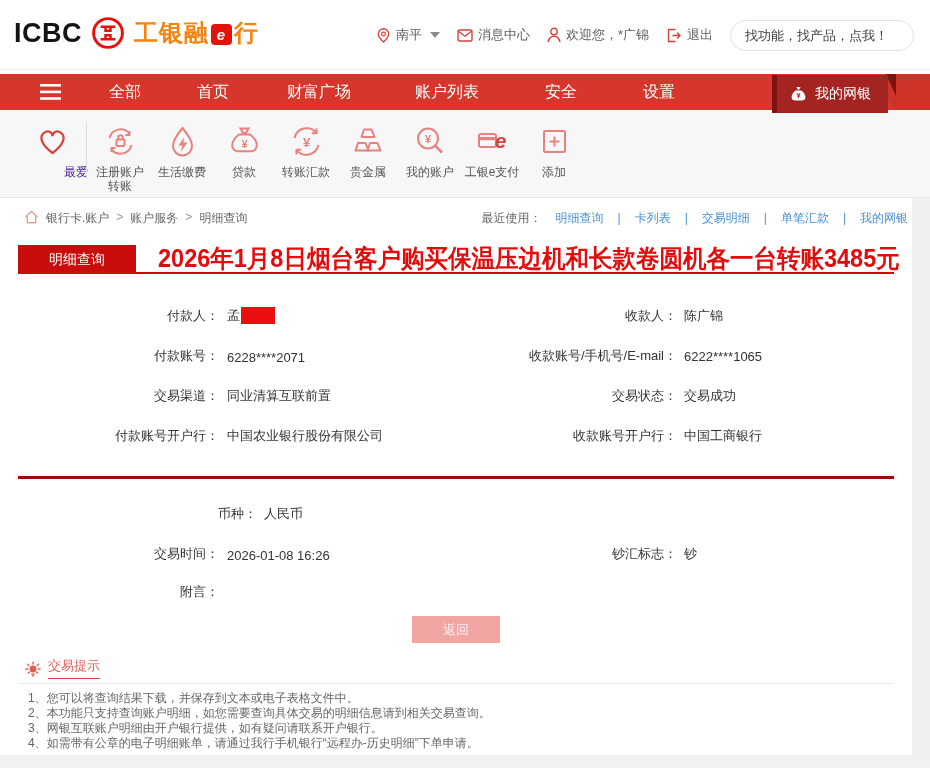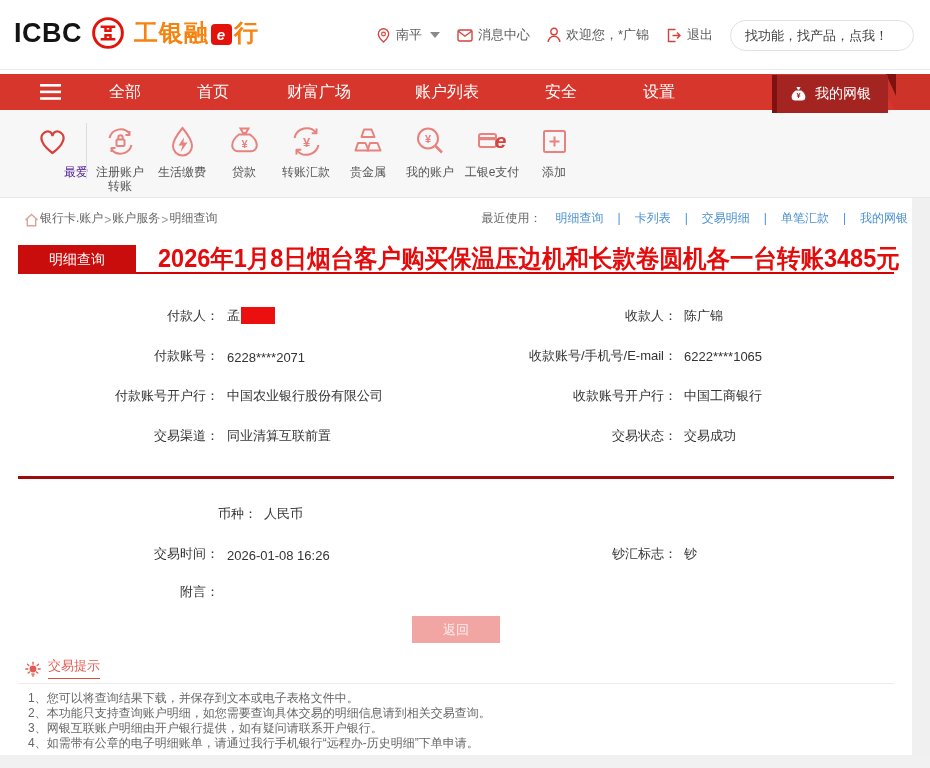--- a/index.html
+++ b/index.html
@@ -35,21 +35,21 @@
   .qitem { width:62px; display:flex; flex-direction:column; align-items:center; gap:5px; cursor:pointer; }
   .qitem.fav { width:56px; }
   .qicon { width:37px; height:37px; }
   .qlabel { font-size:12px; color:#555; line-height:14px; text-align:center; white-space:nowrap; }
   .qlabel.wrap { white-space:normal; width:50px; }
   .fav .qlabel { color:#4c1d95;margin-left:48px; }
   .qdiv { width:1px; height:56px; background:#dcdcdc; margin:0 2px 0 6px; }
 
   
   .crumb-row { position:absolute; left:0; top:198px; width:912px; height:40px; background:#fff; display:flex; align-items:center; justify-content:space-between; padding:0 4px 0 24px; font-size:12px; color:#666; }
-  .crumb { display:flex; align-items:flex-end; gap:1px; }
+  .crumb { display:flex; align-items:flex-start; gap:7px; }
   .crumb .sep { color:#999; }
   .recent { display:flex; align-items:center; gap:14px; }
   .recent a { color:#4a90d2; text-decoration:none; cursor:pointer; }
   .recent .bar { color:#4a90d2; }
 
   
   .content { position:absolute; left:0; top:238px; width:912px; height:517px; background:#fff; padding:6px 18px 0 18px; }
   .title-row { position:relative; height:30px; border-bottom:2px solid #d50000; }
   .tab { position:absolute; left:0; top:1px; width:118px; height:29px; background:#c90d0d; color:#fff; font-size:14px; display:flex; align-items:center; justify-content:center; }
   .banner { position:absolute; left:140px; top:-2px; font-size:25px; font-weight:bold; color:#e30b0b; white-space:nowrap; transform:scaleX(.94); transform-origin:left center; }
@@ -282,36 +282,36 @@
           <span class="l-label">付款账号：</span>
           <span class="l-value">6228****2071</span>
         </div>
         <div class="half-r">
           <span class="r-label">收款账号/手机号/E-mail：</span>
           <span class="r-value">6222****1065</span>
         </div>
       </div>
       <div class="frow">
         <div class="half-l">
+          <span class="l-label">交易渠道：</span>
+          <span class="l-value">同业清算互联前置</span>
+        </div>
+        <div class="half-r">
+          <span class="r-label">交易状态：</span>
+          <span class="r-value">交易成功</span>
+        </div>
+      </div>
+      <div class="frow">
+        <div class="half-l">
           <span class="l-label">付款账号开户行：</span>
           <span class="l-value">中国农业银行股份有限公司</span>
         </div>
         <div class="half-r">
           <span class="r-label">收款账号开户行：</span>
           <span class="r-value">中国工商银行</span>
-        </div>
-      </div>
-      <div class="frow">
-        <div class="half-l">
-          <span class="l-label">交易渠道：</span>
-          <span class="l-value">同业清算互联前置</span>
-        </div>
-        <div class="half-r">
-          <span class="r-label">交易状态：</span>
-          <span class="r-value">交易成功</span>
         </div>
       </div>
     </div>
 
     <div class="divider"></div>
 
     <div class="form2">
       <div class="frow">
         <div class="half-r">
           <span class="r-label">币种：</span>

